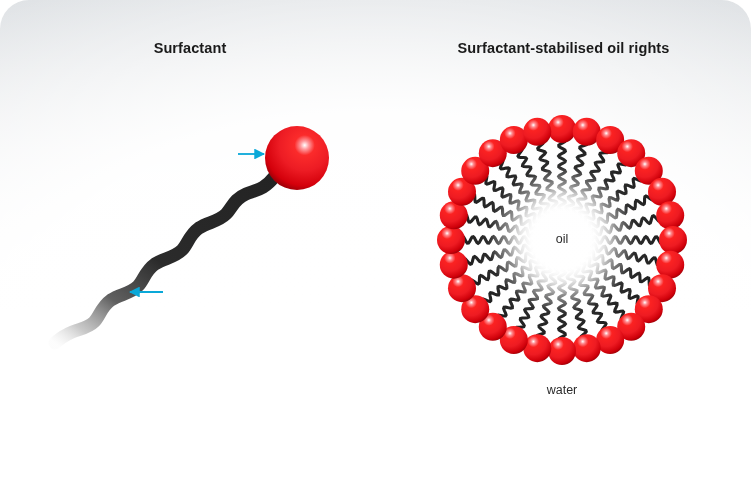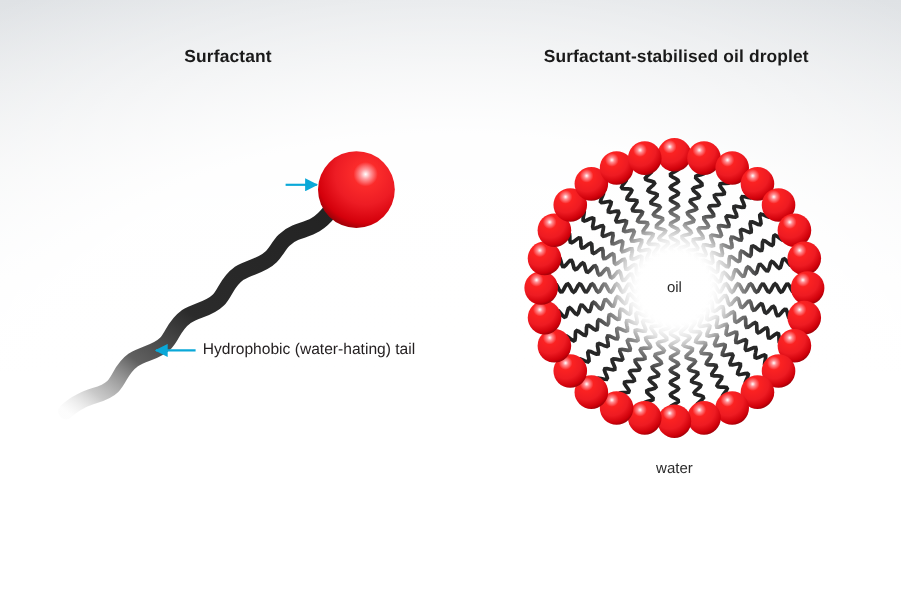--- a/index.html
+++ b/index.html
@@ -13,20 +13,21 @@
     font-family: "Liberation Sans", sans-serif;
     background: #ffffff;
   }
   #canvas {
     position: relative;
     width: 751px;
     height: 501px;
     background:
       radial-gradient(ellipse 900px 520px at 50% 62%, rgba(255,255,255,1) 0%, rgba(255,255,255,0.95) 38%, rgba(255,255,255,0) 72%),
       linear-gradient(to bottom, #dfe2e5 0%, #e8eaec 14%, #f2f3f4 30%, #fbfbfc 48%, #ffffff 62%, #ffffff 100%);
+    border-radius: 29px;
   }
 
   
   .title {
     position: absolute;
     font-size: 14.5px;
     font-weight: bold;
     color: #1a1a1a;
     letter-spacing: 0.1px;
     white-space: nowrap;
@@ -69,24 +70,23 @@
     pointer-events: none;
   }
 </style>
 </head>
 <body>
 
 <div id="canvas">
 
   <div class="title" id="title-left">Surfactant</div>
 
-  <div class="title" id="title-right">Surfactant-stabilised oil droplet</div>
-
-
-  <div class="label" id="label-tail">Hydrophobic (water-hating) tail</div>
+  <div class="title" id="title-right">Surfactant-stabilised oil rights</div>
+
+
 
   <div class="label" id="label-oil" style="left: 0px; width: 1124px;">oil</div>
 
   <div class="label" id="label-water" style="left: 0px; width: 1124px;">water</div>
 
 
   <svg class="overlay" id="graphics" viewBox="0 0 751 501">
     <defs>
       <radialGradient id="sphereBig" cx="62%" cy="30%" r="72%">
         <stop offset="0%" stop-color="#ffffff"></stop>

